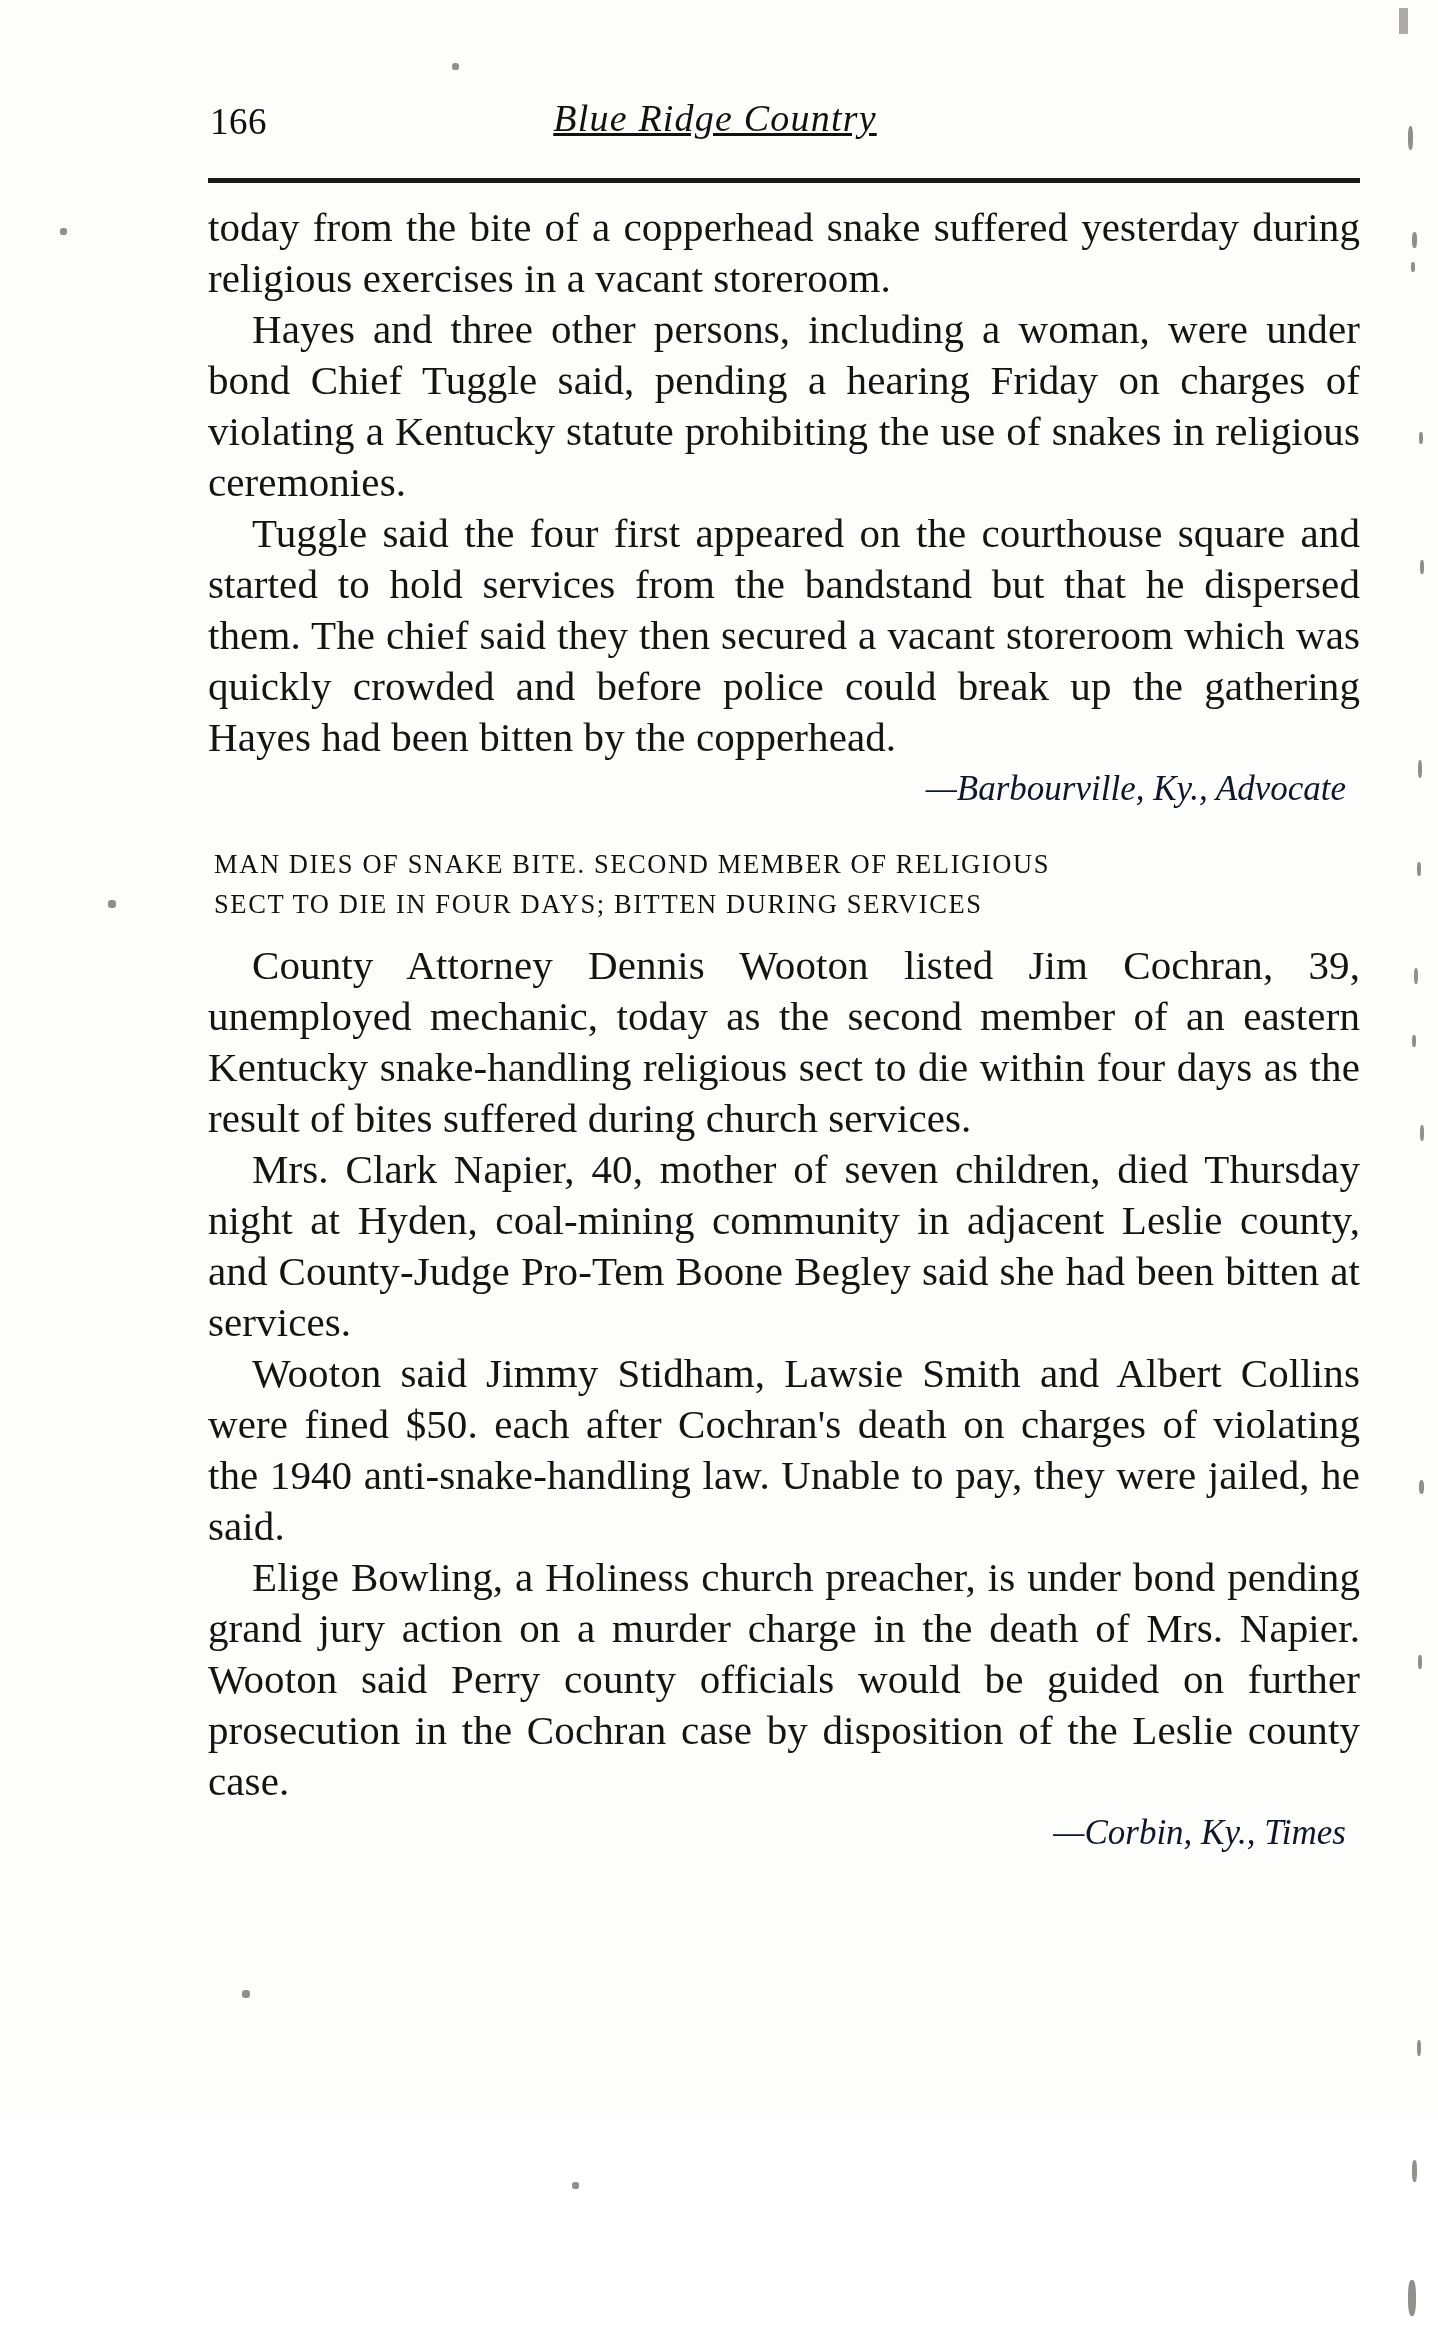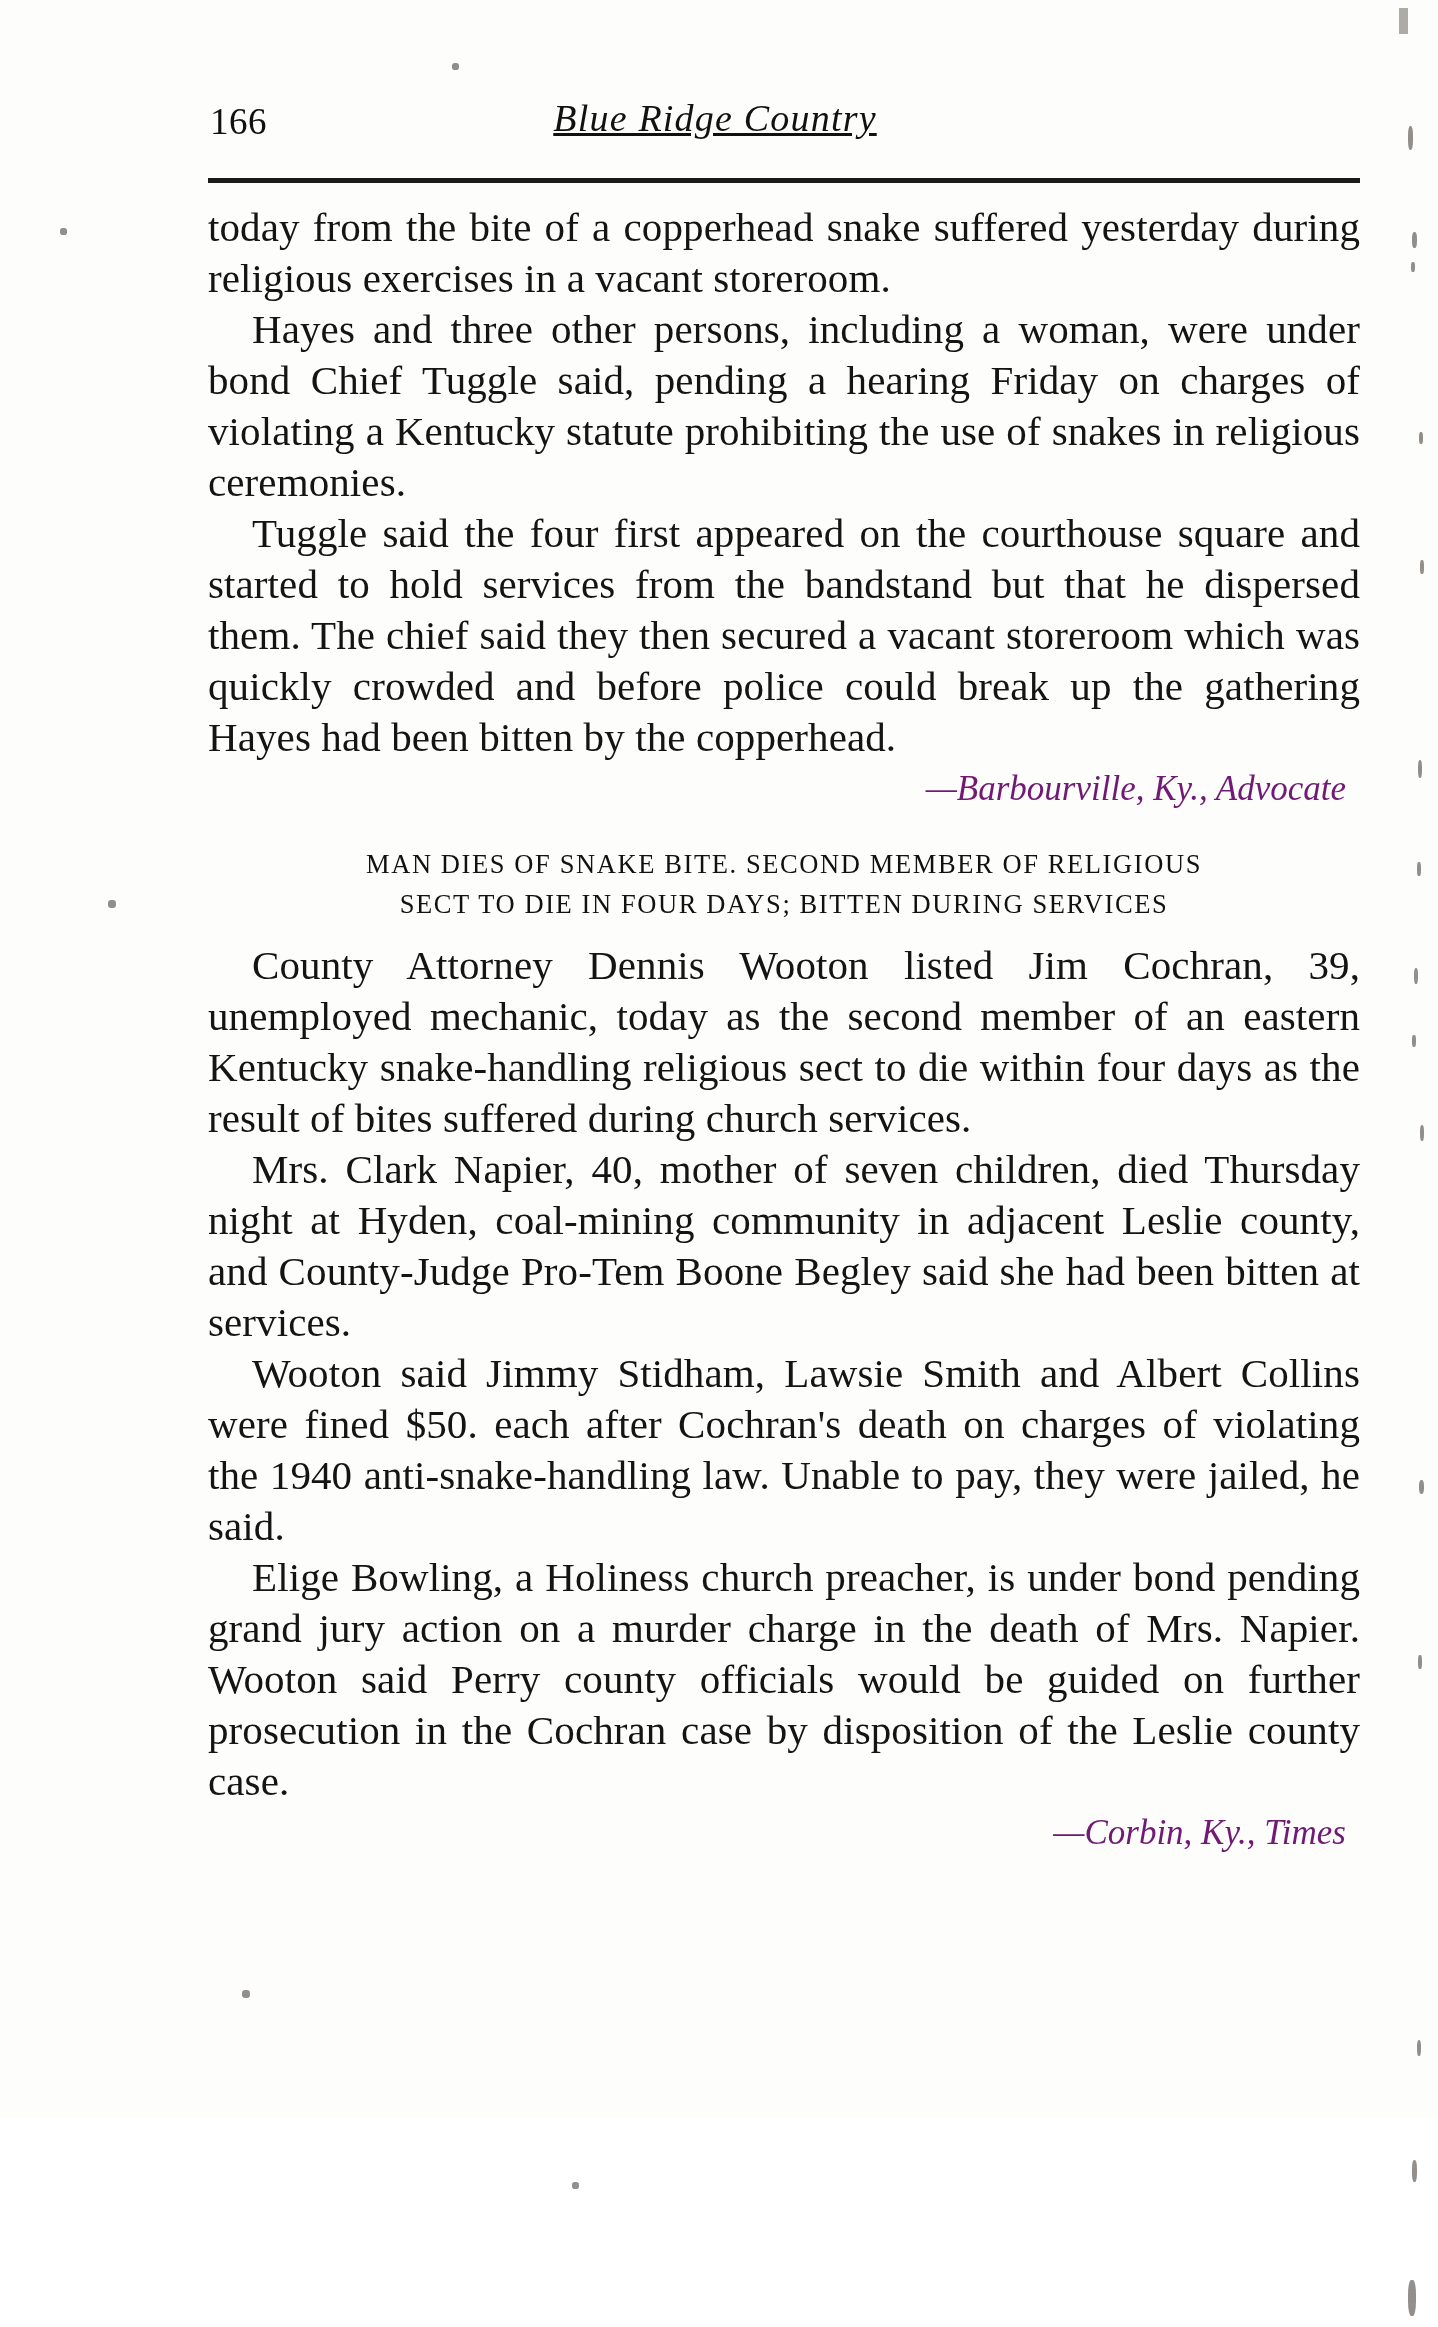--- a/index.html
+++ b/index.html
@@ -80,28 +80,27 @@
   }
   p.para.noindent {
     text-indent: 0;
   }
   p.attrib {
     margin: 0;
     font-size: 35px;
     line-height: 51px;
     text-align: right;
     font-style: italic;
-    color: #701a75;
+    color: #0f172a;
     padding-right: 14px;
   }
   .subhead {
     margin: 30px 0 16px 0;
     font-size: 26.5px;
     line-height: 40px;
-    text-align: center;
     letter-spacing: 1.6px;
     font-variant: small-caps;
     text-transform: uppercase;
     color: #111;
     padding: 0 6px;
   }
   .subhead .l2 {
     display: block;
   }
   

